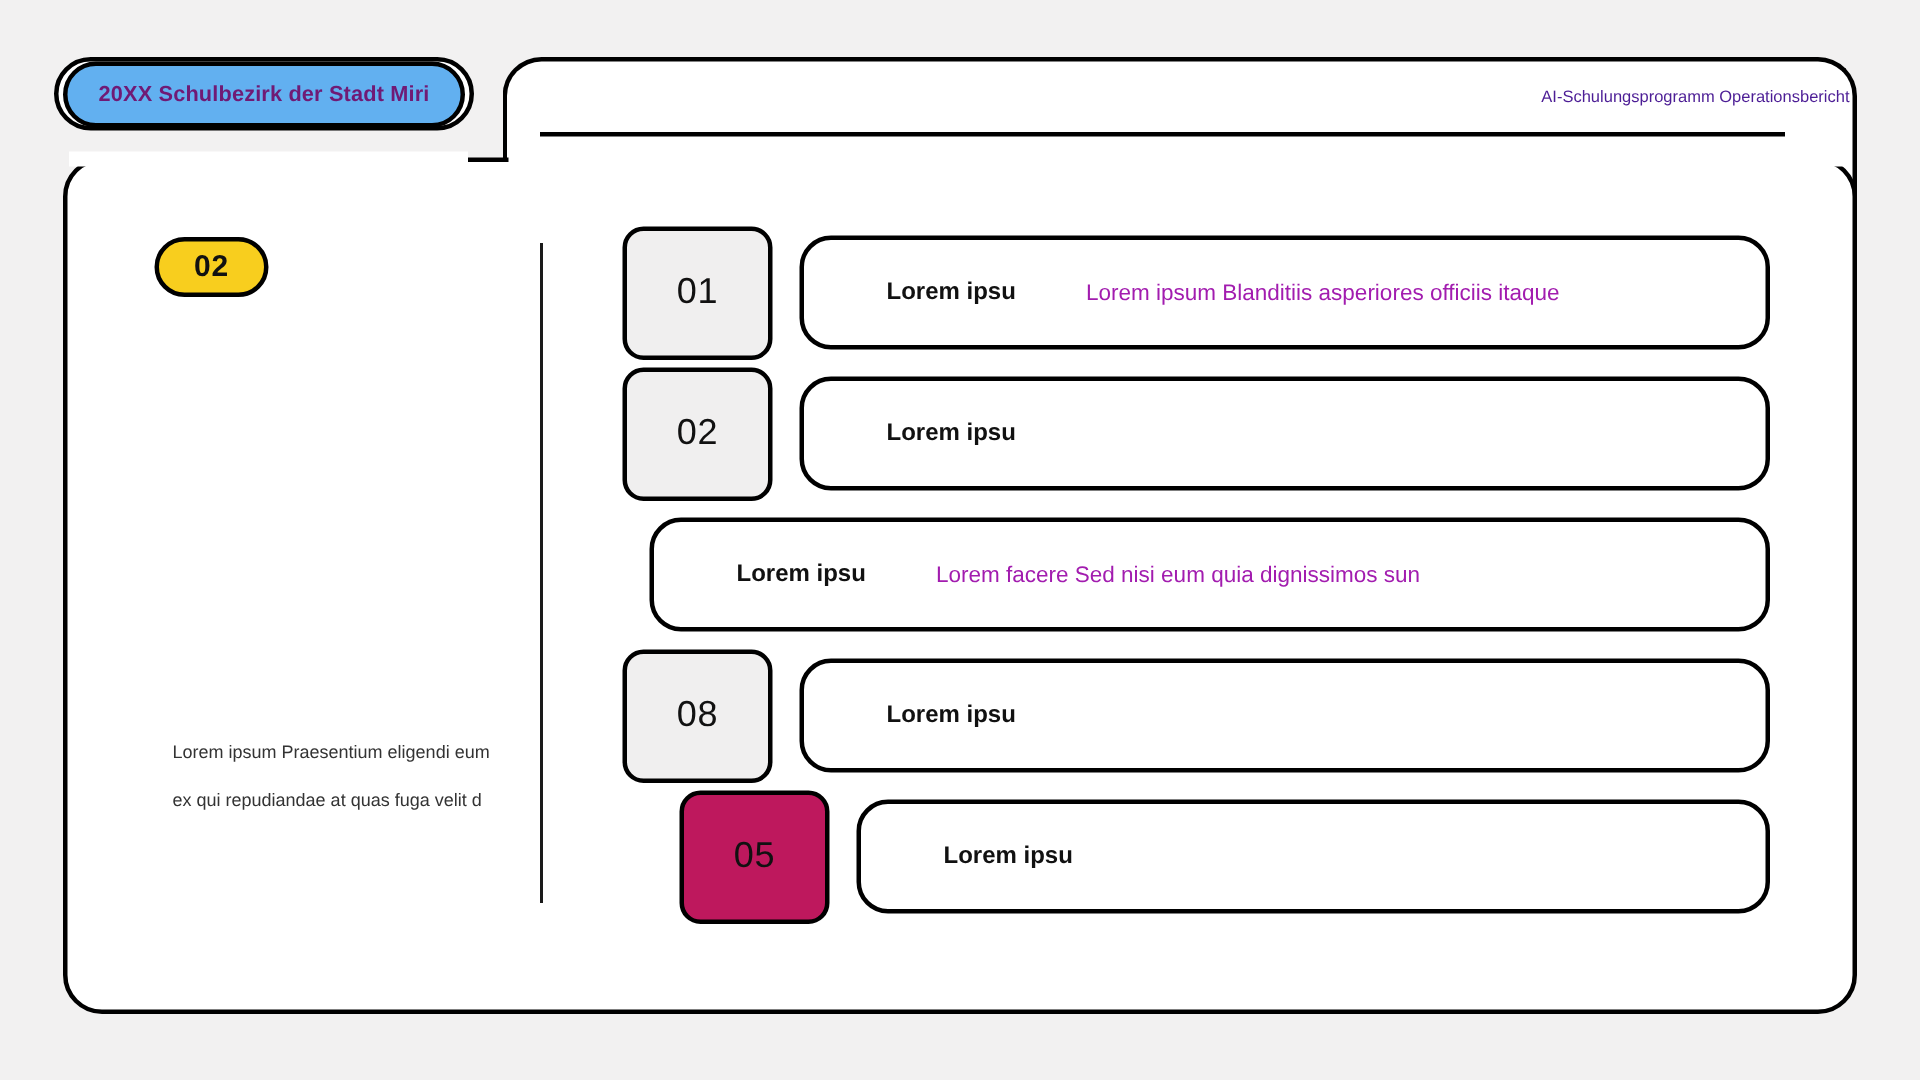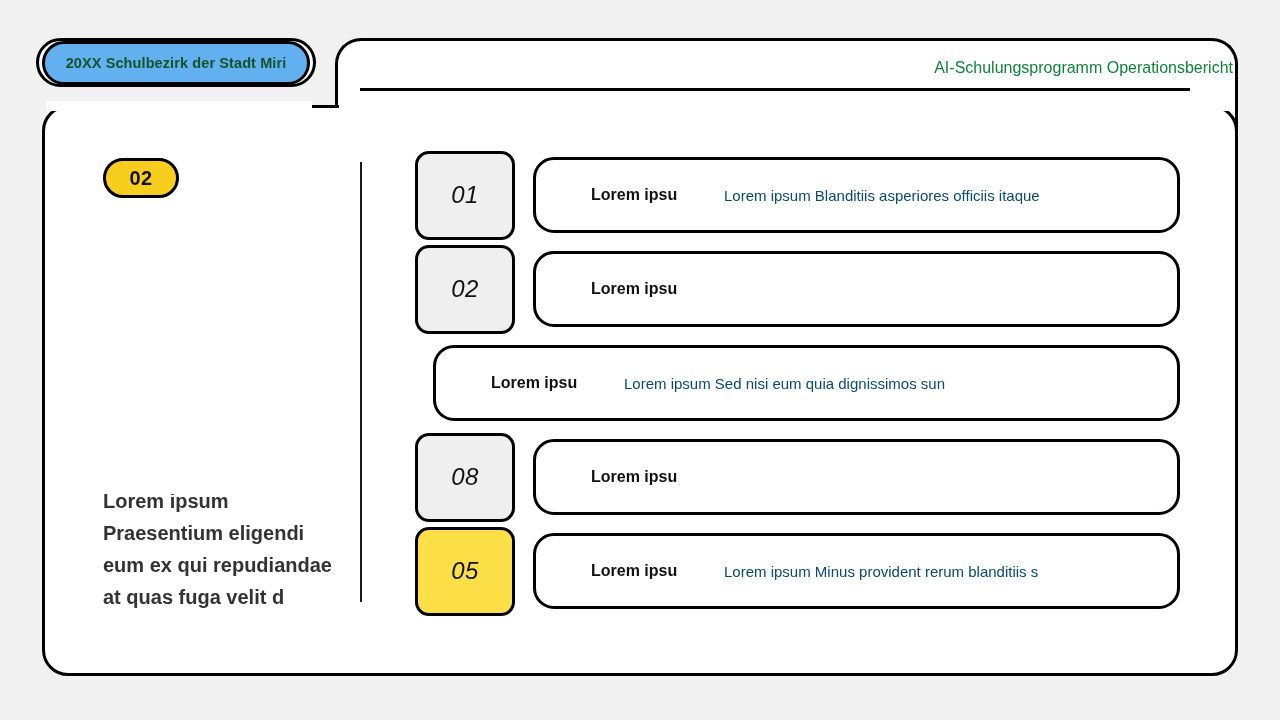--- a/index.html
+++ b/index.html
@@ -49,21 +49,21 @@
     background: #62b0f0;
     box-sizing: border-box;
     display: flex;
     align-items: center;
     justify-content: center;
     z-index: 7;
   }
   .tab-pill-label {
     font-size: 14.5px;
     font-weight: 600;
-    color: #14532d;
+    color: #701a75;
     letter-spacing: 0.1px;
     white-space: nowrap;
   }
 
   
   .header-panel {
     position: absolute;
     left: 335px;
     top: 38px;
     width: 903px;
@@ -73,23 +73,23 @@
     border-top-right-radius: 26px;
     border-bottom: none;
     background: #ffffff;
     box-sizing: border-box;
     z-index: 2;
   }
   .header-title {
     position: absolute;
     right: 47px;
     top: 59px;
-    font-size: 16px;
+    font-size: 11px;
     font-weight: 400;
-    color: #15803d;
+    color: #4c1d95;
     white-space: nowrap;
     z-index: 6;
   }
   .header-rule {
     position: absolute;
     left: 360px;
     top: 88px;
     width: 830px;
     height: 3px;
     background: #000000;
@@ -166,25 +166,25 @@
   .section-body-clip {
     position: absolute;
     left: 103px;
     top: 494px;
     width: 230px;
     height: 118px;
     overflow: hidden;
     z-index: 8;
   }
   .section-body {
-    margin: -9px 0 0 0;
-    font-size: 20px;
+    margin: -9px 0 0 12px;
+    font-size: 12px;
     line-height: 32px;
     color: #333333;
-    font-weight: 700;
+    font-weight: 400;
   }
 
   
   .divider {
     position: absolute;
     left: 360px;
     top: 162px;
     width: 2px;
     height: 440px;
     background: #1a1a1a;
@@ -210,24 +210,24 @@
     width: 100px;
     height: 89px;
     flex: 0 0 100px;
     border: 3px solid #000000;
     border-radius: 14px;
     background: #f0efef;
     box-sizing: border-box;
     display: flex;
     align-items: center;
     justify-content: center;
-    font-style: italic;
   }
   .row.is-active .row-num {
-    background: #fde047;
+    background: #be185d;
+    margin-left: 38px;
   }
   .row-num-text {
     font-size: 24px;
     font-weight: 400;
     color: #111111;
     letter-spacing: 0.5px;
   }
   .row-card {
     margin-left: 18px;
     flex: 1 1 auto;
@@ -244,21 +244,21 @@
     font-size: 16px;
     font-weight: 700;
     color: #111111;
     width: 133px;
     flex: 0 0 133px;
     white-space: nowrap;
   }
   .row-desc {
     font-size: 15px;
     font-weight: 400;
-    color: #0c4a6e;
+    color: #a21caf;
     white-space: nowrap;
     overflow: hidden;
   }
 </style>
 </head>
 <body>
 
 <div id="slide">
 
   <div class="tab-shell"></div>
@@ -303,38 +303,37 @@
         <span class="row-num-text">02</span>
       </div>
       <div class="row-card">
         <span class="row-label">Lorem ipsu</span>
       </div>
     </div>
 
     <div class="row">
       <div class="row-card">
         <span class="row-label">Lorem ipsu</span>
-        <span class="row-desc">Lorem ipsum Sed nisi eum quia dignissimos sun</span>
+        <span class="row-desc">Lorem facere Sed nisi eum quia dignissimos sun</span>
       </div>
     </div>
 
     <div class="row">
       <div class="row-num">
         <span class="row-num-text">08</span>
       </div>
       <div class="row-card">
         <span class="row-label">Lorem ipsu</span>
       </div>
     </div>
 
     <div class="row is-active">
       <div class="row-num">
         <span class="row-num-text">05</span>
       </div>
       <div class="row-card">
         <span class="row-label">Lorem ipsu</span>
-        <span class="row-desc">Lorem ipsum Minus provident rerum blanditiis s</span>
       </div>
     </div>
 
   </div>
 
 </div>
 
 </body></html>

